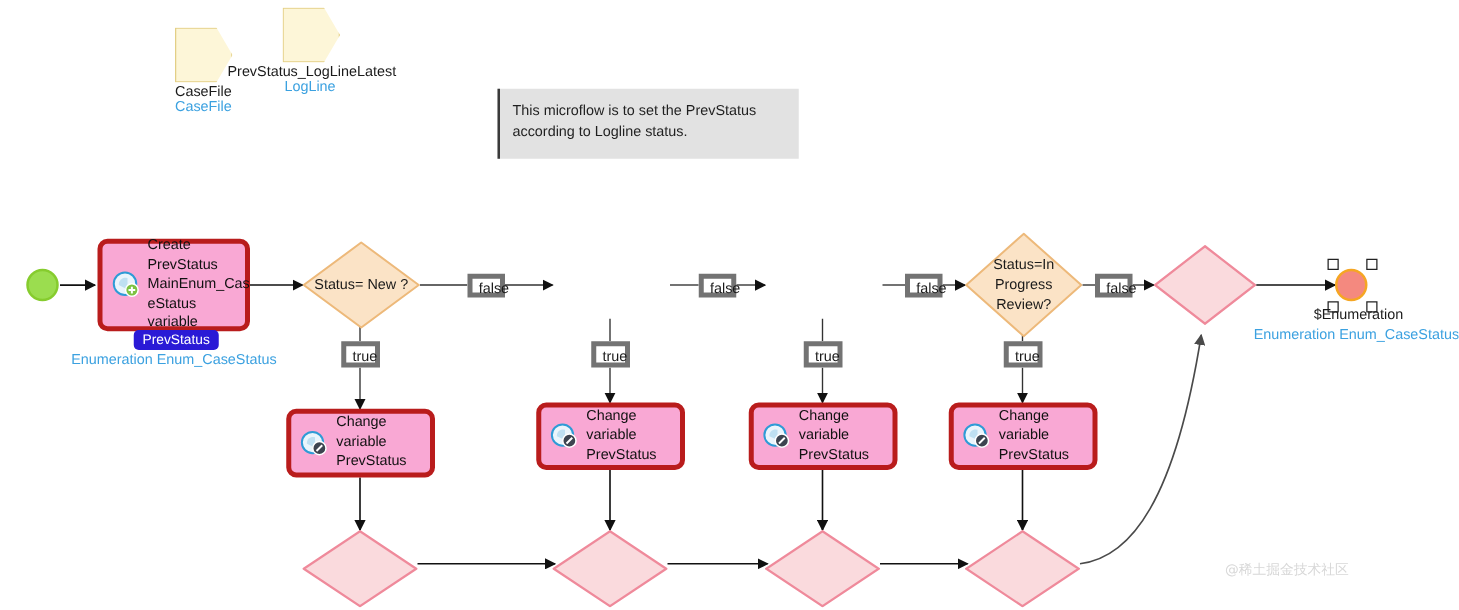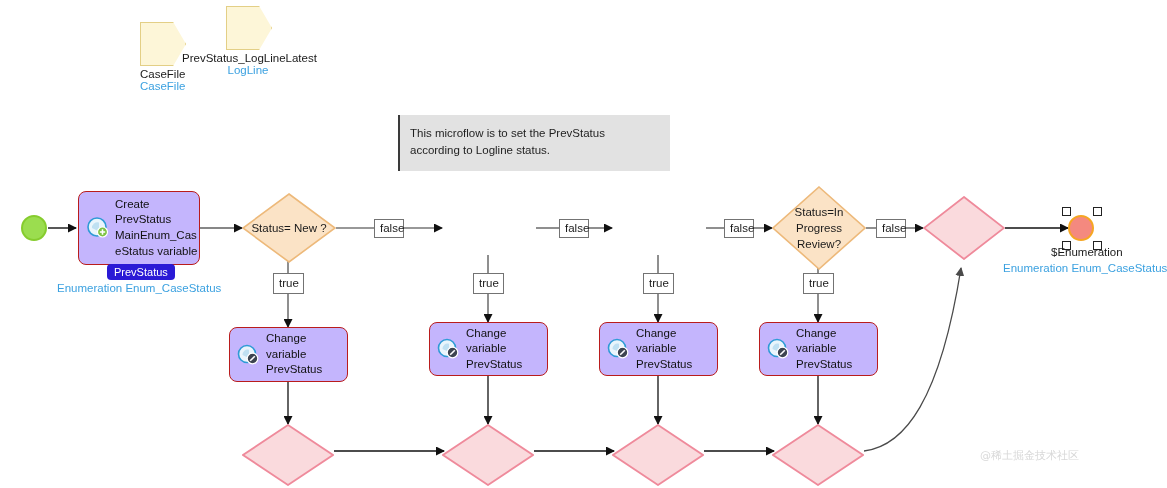--- a/index.html
+++ b/index.html
@@ -32,22 +32,22 @@
   .annotation{
     background:#e2e2e2;
     border-left:2px solid #3a3a3a;
     padding:10px 12px 12px 10px;
     font-size:11.5px;color:#1f1f1f;line-height:1.5;
     box-sizing:border-box;
   }
 
   
   .action-box{
-    background:#c4b5fd;
-    border:1px solid #b91c1c;
+    background:#f9a8d4;
+    border:4px solid #b91c1c;
     border-radius:8px;
     box-sizing:border-box;
     display:flex;align-items:center;
     padding-left:6px;
   }
   .action-text{
     font-size:11.5px;color:#111;line-height:1.35;margin-left:4px;
   }
   .icon-wrap{width:26px;height:26px;flex:0 0 26px;position:relative;}
 
@@ -63,21 +63,21 @@
     position:absolute;left:0;top:0;width:100%;height:100%;
     display:flex;align-items:center;justify-content:center;
     font-size:11.5px;color:#1a1a1a;text-align:center;line-height:1.4;
     pointer-events:none;
   }
 
   
   .flow-label{
     position:absolute;
     background:#ffffff;
-    border:1px solid #737373;
+    border:4px solid #737373;
     font-size:11.5px;color:#1a1a1a;
     padding:1px 5px;
     box-sizing:border-box;
     line-height:15px;
     text-align:center;
   }
 
   
   .var-badge{
     position:absolute;
@@ -170,21 +170,21 @@
     <div class="param-name" style="width:44px;margin-top:2px;">CaseFile</div>
     <div class="param-type" style="width:44px;">CaseFile</div>
   </div>
 
   <div class="abs" style="left:226px;top:6px;">
     <div class="param-shape"></div>
     <div class="param-name" style="width:44px;margin-top:2px;margin-left:-44px;">PrevStatus_LogLineLatest</div>
     <div class="param-type" style="width:44px;">LogLine</div>
   </div>
 
-  <div class="annotation abs" style="left:398px;top:71px;width:272px;height:56px;margin-top:44px;">
+  <div class="annotation abs" style="left:398px;top:71px;width:241px;height:56px;">
     <div>This microflow is to set the PrevStatus</div>
     <div>according to Logline status.</div>
   </div>
 
   <div class="abs" style="left:21px;top:215px;width:26px;height:26px;border-radius:50%;background:#9bdd4f;border:2px solid #86cc2e;box-sizing:border-box;"></div>
 
   <div class="action-box abs" style="left:78px;top:191px;width:122px;height:74px;">
     <div class="icon-wrap">
       <svg width="26" height="26" viewBox="0 0 26 26">
         <circle cx="12" cy="12" r="9" fill="#eaf5fc" stroke="#2f9bd6" stroke-width="1.6"></circle>

